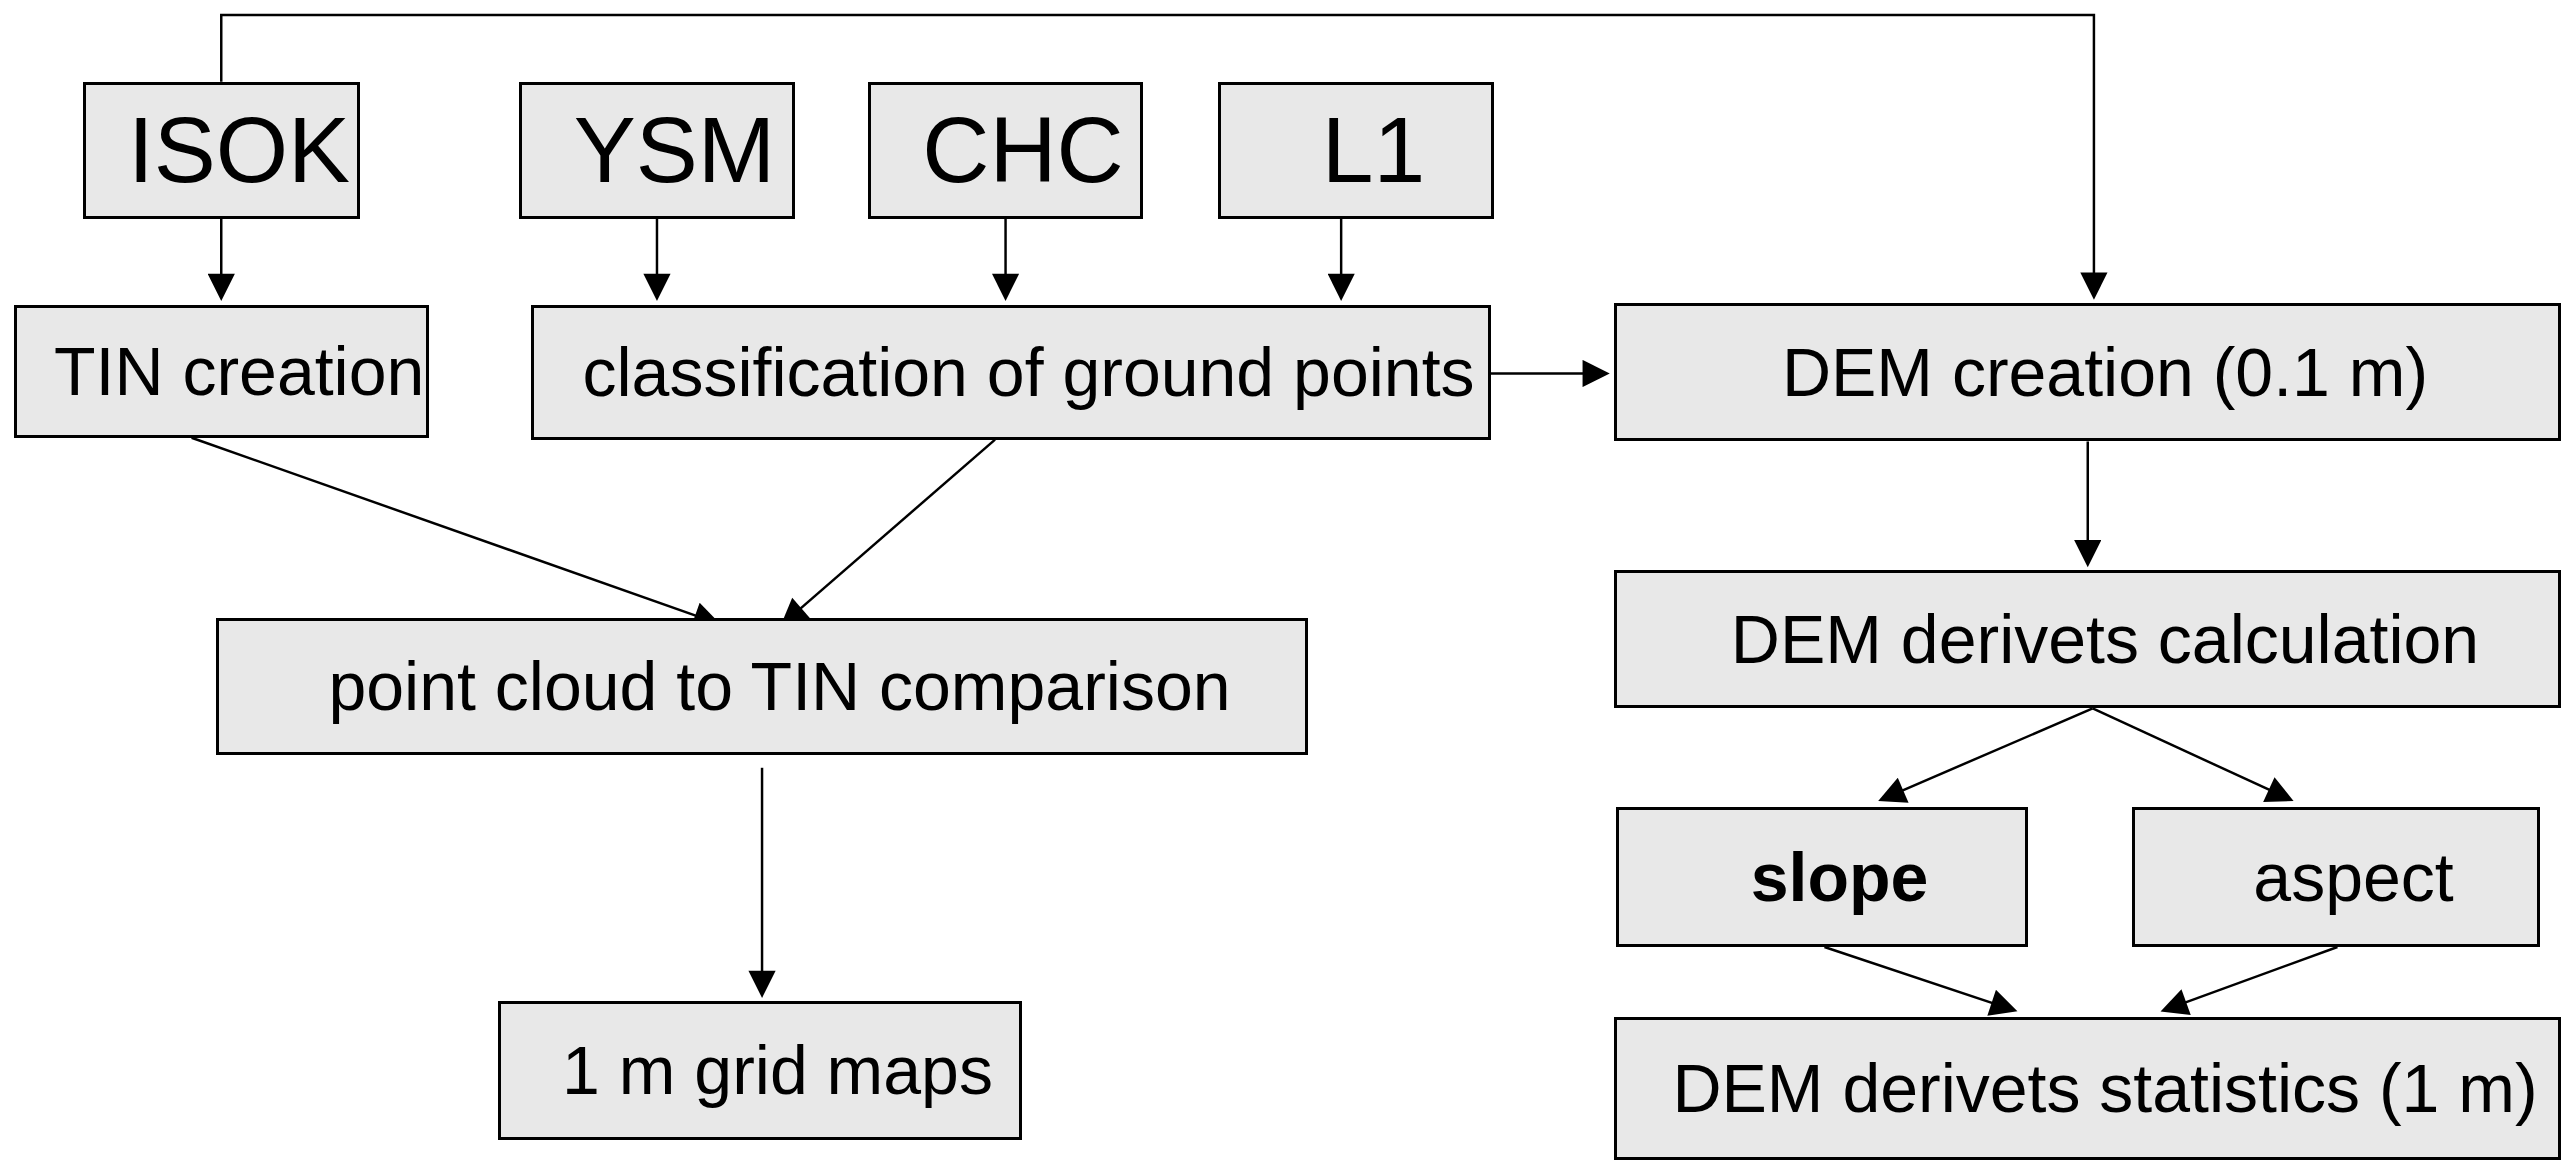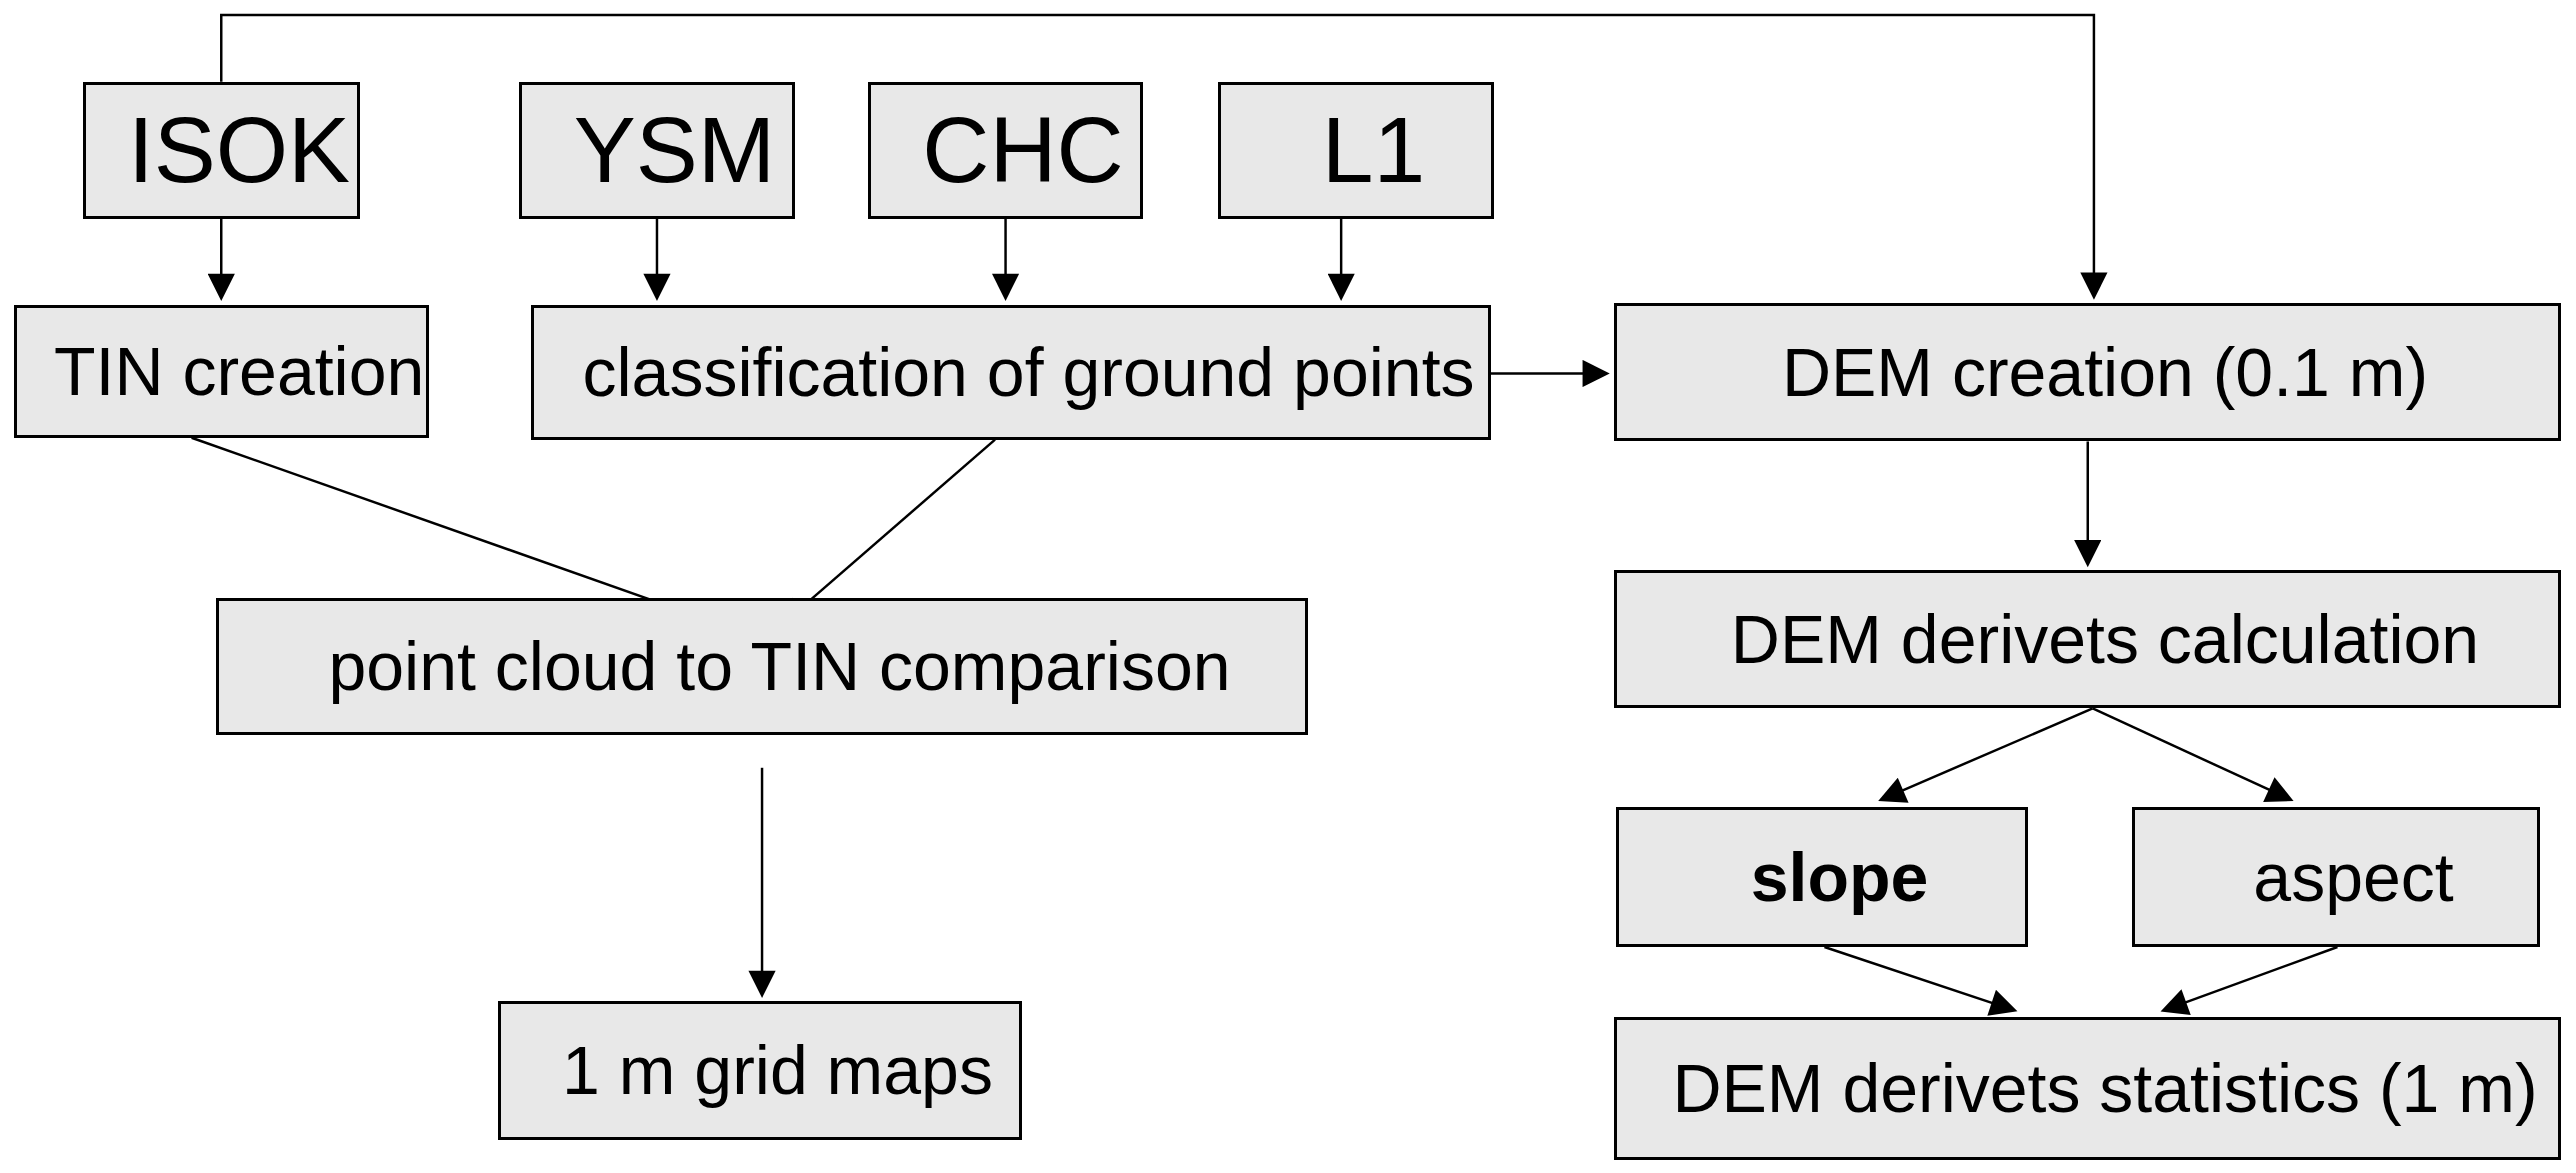--- a/index.html
+++ b/index.html
@@ -41,21 +41,21 @@
     font-size: 93px;
   }
   
   .n-isok      { left: 83px;  top: 82px;  width: 277px;  height: 137px; }
   .n-ysm       { left: 519px;  top: 82px;  width: 276px;  height: 137px; }
   .n-chc       { left: 868px; top: 82px;  width: 275px;  height: 137px; }
   .n-l1        { left: 1203px; top: 82px;  width: 276px;  height: 137px; margin-left: 15px; }
   .n-tin       { left: 14.2px;   top: 305px;  width: 415px;  height: 133px; }
   .n-class     { left: 519px;  top: 305px;  width: 960px; height: 135px; margin-left: 12px; }
   .n-demcre    { left: 1614px; top: 303px;  width: 947px; height: 138px; }
-  .n-pcloud    { left: 216px;  top: 598px; width: 1092px; height: 137px; }
+  .n-pcloud    { left: 216px;  top: 618px; width: 1092px; height: 137px; }
   .n-grid      { left: 498px;  top: 1001px; width: 524px;  height: 139px; }
   .n-calc      { left: 1614px; top: 570px;  width: 947px; height: 138px; }
   .n-slope     { left: 1616px; top: 807px; width: 412px;  height: 140px; font-weight: bold; }
   .n-aspect    { left: 2132px; top: 807px; width: 408px;  height: 140px; }
   .n-stats     { left: 1614px; top: 1017px; width: 947px; height: 143px; }
   .edge {
     stroke: #000000;
     stroke-width: 4;
     fill: none;
   }

